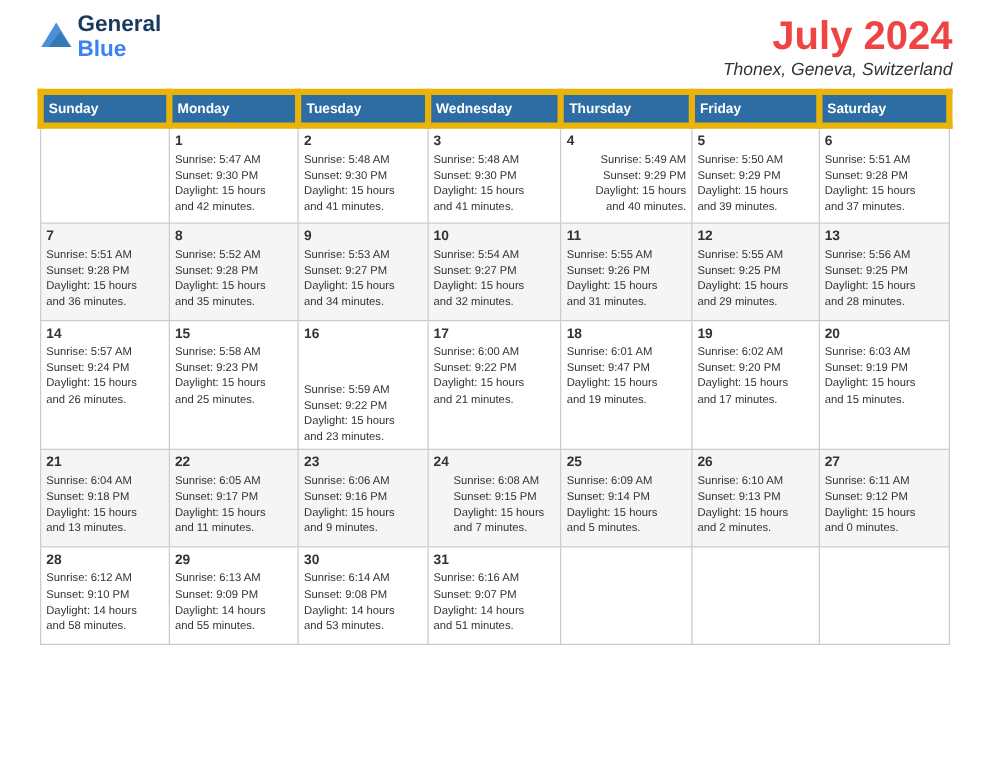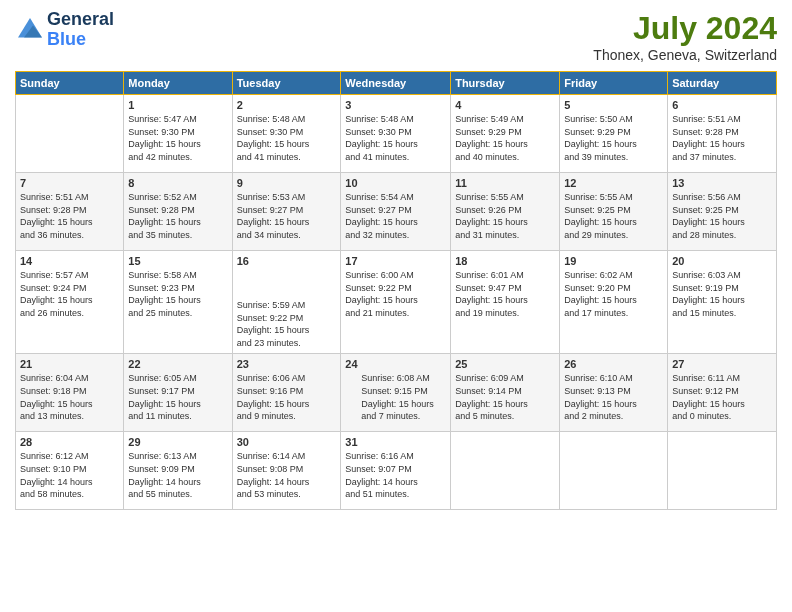--- a/index.html
+++ b/index.html
@@ -5,21 +5,21 @@
     * { margin: 0; padding: 0; box-sizing: border-box; }
     body {
       font-family: Arial, sans-serif;
       background: #fff;
       width: 792px;
       height: 612px;
       overflow: hidden;
     }
     .container {
       width: 792px;
-      padding: 10px 15px;
+      padding: 10px 30px;
     }
     .header {
       display: flex;
       justify-content: space-between;
       align-items: flex-start;
       margin-bottom: 8px;
     }
     .logo {
       display: flex;
       align-items: center;
@@ -37,40 +37,41 @@
       width: 30px;
       height: 30px;
       margin-right: 2px;
     }
     .title-block {
       text-align: right;
     }
     .month-year {
       font-size: 32px;
       font-weight: bold;
-      color: #4d7c0f;
+      color: #ef4444;
     }
     .location {
       font-size: 14px;
       color: #333;
       font-weight: normal;
+      font-style: italic;
     }
     table {
       width: 100%;
       border-collapse: collapse;
       font-size: 10px;
     }
     thead tr th {
       background-color: #2e6da4;
       color: white;
       padding: 5px 4px;
       text-align: left;
       font-size: 11px;
       font-weight: bold;
-      border: 1px solid #eab308;
+      border: 5px solid #eab308;
     }
     tbody tr td {
       border: 1px solid #ccc;
       padding: 4px 4px;
       vertical-align: top;
       height: 78px;
       width: 113px;
     }
     tbody tr td .day-num {
       font-size: 11px;
@@ -149,21 +150,21 @@
           </td>
           <td>
             <span class="day-num">3</span>
             <div class="day-info" style="white-space: pre-line;">Sunrise: 5:48 AM
 Sunset: 9:30 PM
 Daylight: 15 hours
 and 41 minutes.</div>
           </td>
           <td>
             <span class="day-num">4</span>
-            <div class="day-info" style="white-space: pre-line;">Sunrise: 5:49 AM
+            <div class="day-info" style="white-space: pre-line; text-align: right;">Sunrise: 5:49 AM
 Sunset: 9:29 PM
 Daylight: 15 hours
 and 40 minutes.</div>
           </td>
           <td>
             <span class="day-num">5</span>
             <div class="day-info" style="white-space: pre-line;">Sunrise: 5:50 AM
 Sunset: 9:29 PM
 Daylight: 15 hours
 and 39 minutes.</div>

